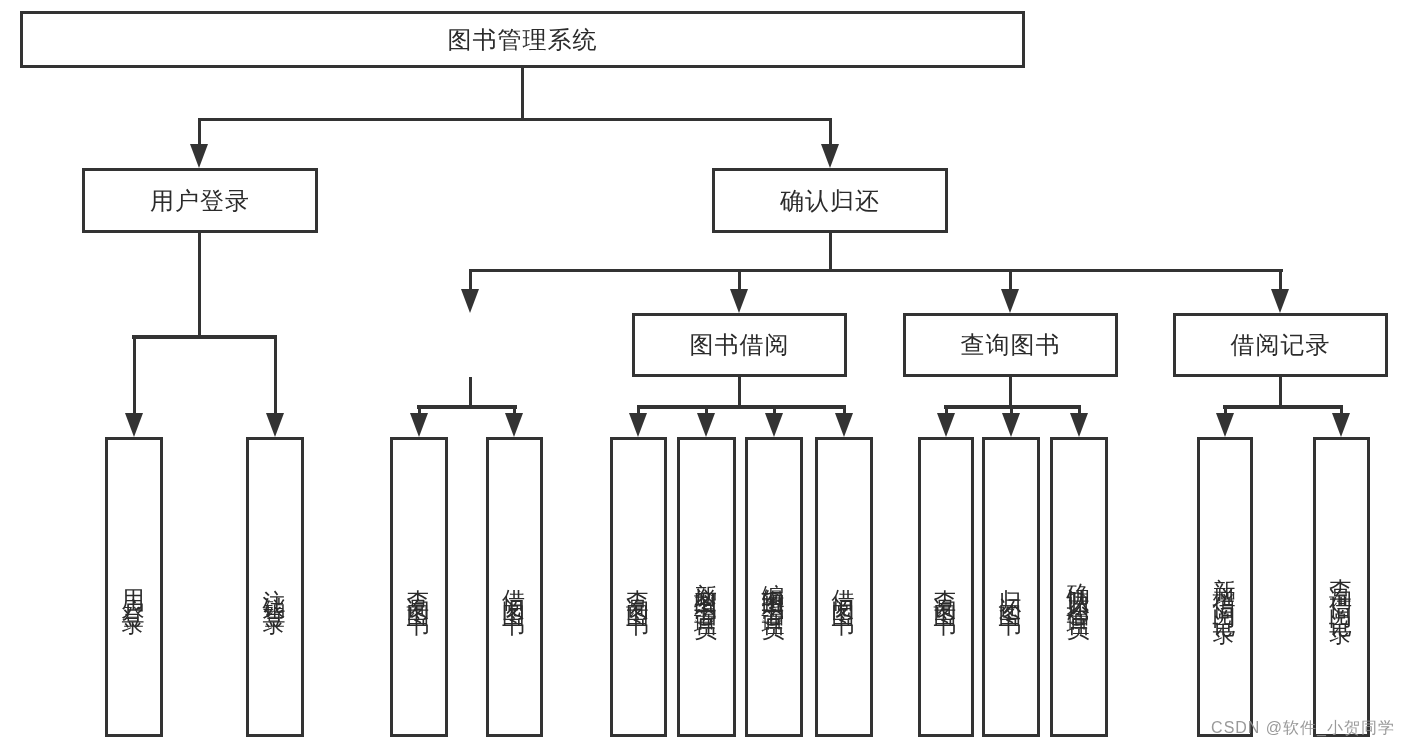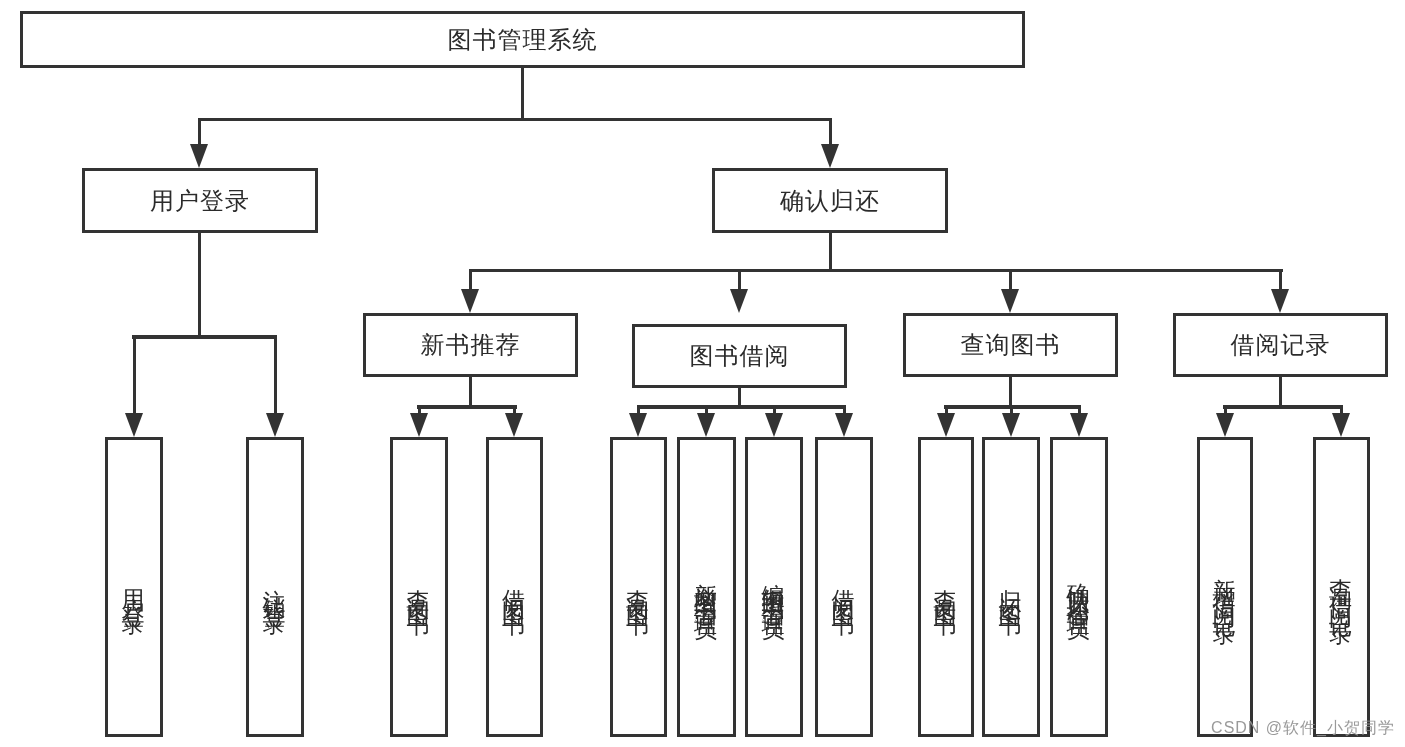--- a/index.html
+++ b/index.html
@@ -40,24 +40,21 @@
   </div>
 
   <div class="node" style="left:82px;top:168px;width:236px;height:65px;">
     <span class="hlabel">用户登录</span>
   </div>
 
   <div class="node" style="left:712px;top:168px;width:236px;height:65px;">
     <span class="hlabel">确认归还</span>
   </div>
 
-  <div class="node" style="left:363px;top:313px;width:215px;height:64px;">
-    <span class="hlabel">新书推荐</span>
-  </div>
-  <div class="node" style="left:632px;top:324px;width:215px;height:64px;">
+  <div class="node" style="left:632px;top:313px;width:215px;height:64px;">
     <span class="hlabel">图书借阅</span>
   </div>
   <div class="node" style="left:903px;top:313px;width:215px;height:64px;">
     <span class="hlabel">查询图书</span>
   </div>
   <div class="node" style="left:1173px;top:313px;width:215px;height:64px;">
     <span class="hlabel">借阅记录</span>
   </div>
 
   <div class="node" style="left:105px;top:437px;width:58px;height:300px;">

